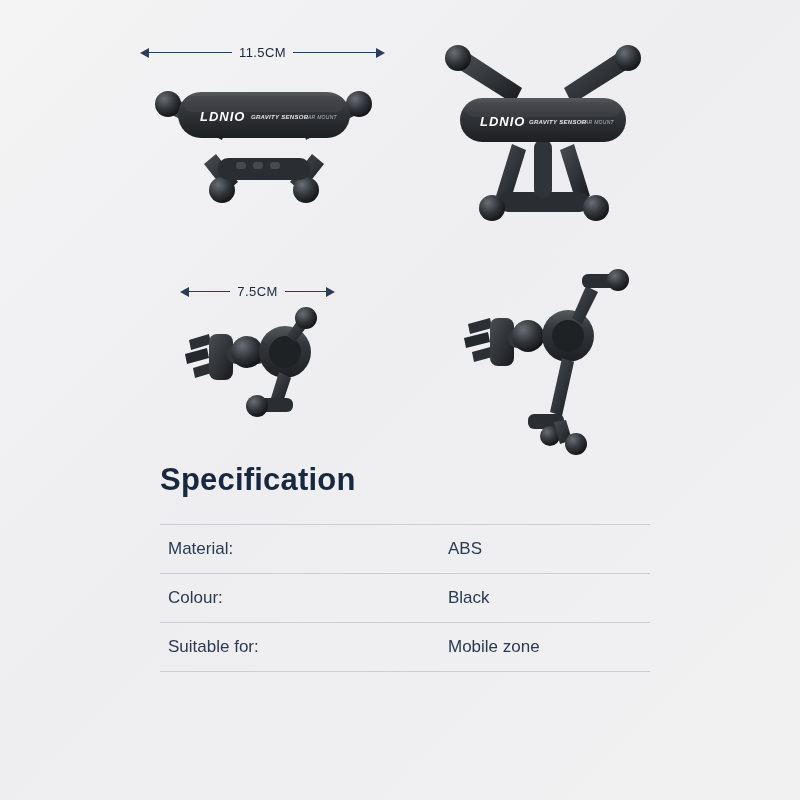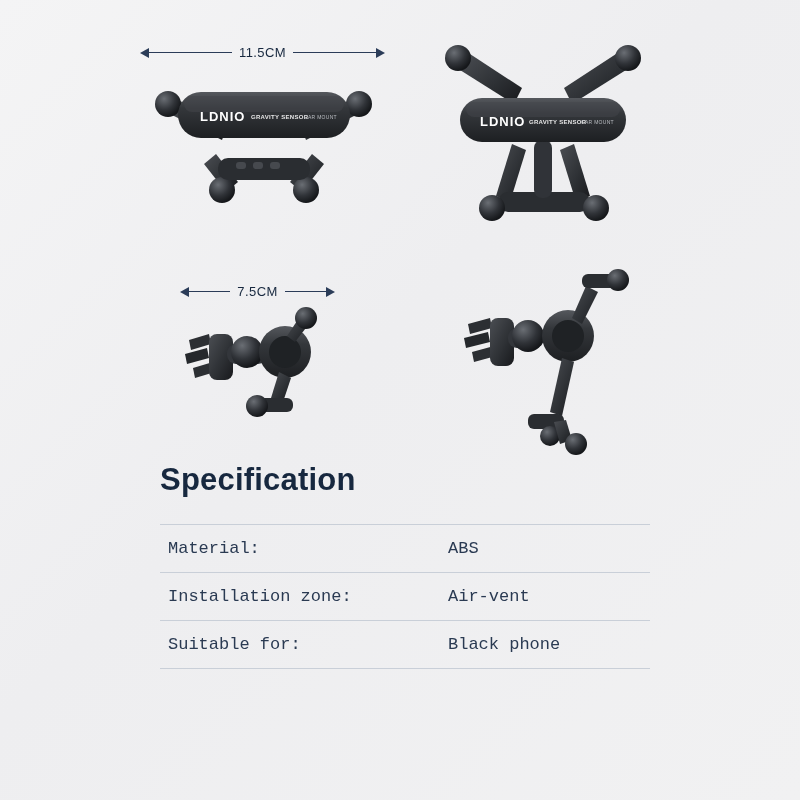--- a/index.html
+++ b/index.html
@@ -20,20 +20,21 @@
     background: linear-gradient(135deg, #f4f4f5 0%, #eeeef0 45%, #f1f1f2 100%);
   }
   
   .products {
     position: relative;
     width: 800px;
     height: 470px;
   }
   .prod {
     position: absolute;
+    font-style: italic;
   }
   
   .dim {
     position: absolute;
     display: flex;
     align-items: center;
     color: #1a2a44;
   }
   .dim .line {
     height: 1px;
@@ -66,21 +67,20 @@
   .spec-title {
     font-size: 31px;
     font-weight: bold;
     color: #17283f;
     letter-spacing: .2px;
     margin-bottom: 26px;
   }
   .spec-table {
     width: 100%;
     border-collapse: collapse;
-    font-family: Liberation Mono, monospace;
   }
   .spec-table td {
     font-size: 17px;
     color: #2a3a52;
     padding: 14px 0 14px 8px;
     border-bottom: 1px solid #c9cfd8;
     font-weight: 400;
   }
   .spec-table tr:first-child td { border-top: 1px solid #c9cfd8; }
   .spec-table td.key { width: 270px; }
@@ -238,24 +238,24 @@
 
   <div class="spec-wrap">
     <div class="spec-title">Specification</div>
     <table class="spec-table">
       <tbody>
         <tr>
           <td class="key">Material:</td>
           <td class="val">ABS</td>
         </tr>
         <tr>
-          <td class="key">Installation zone:</td>
-          <td class="val">Air-vent</td>
+          <td class="key">Colour:</td>
+          <td class="val">Black</td>
         </tr>
         <tr>
           <td class="key">Suitable for:</td>
-          <td class="val">Black phone</td>
+          <td class="val">Mobile zone</td>
         </tr>
       </tbody>
     </table>
   </div>
 
 </div>
 
 </body></html>

